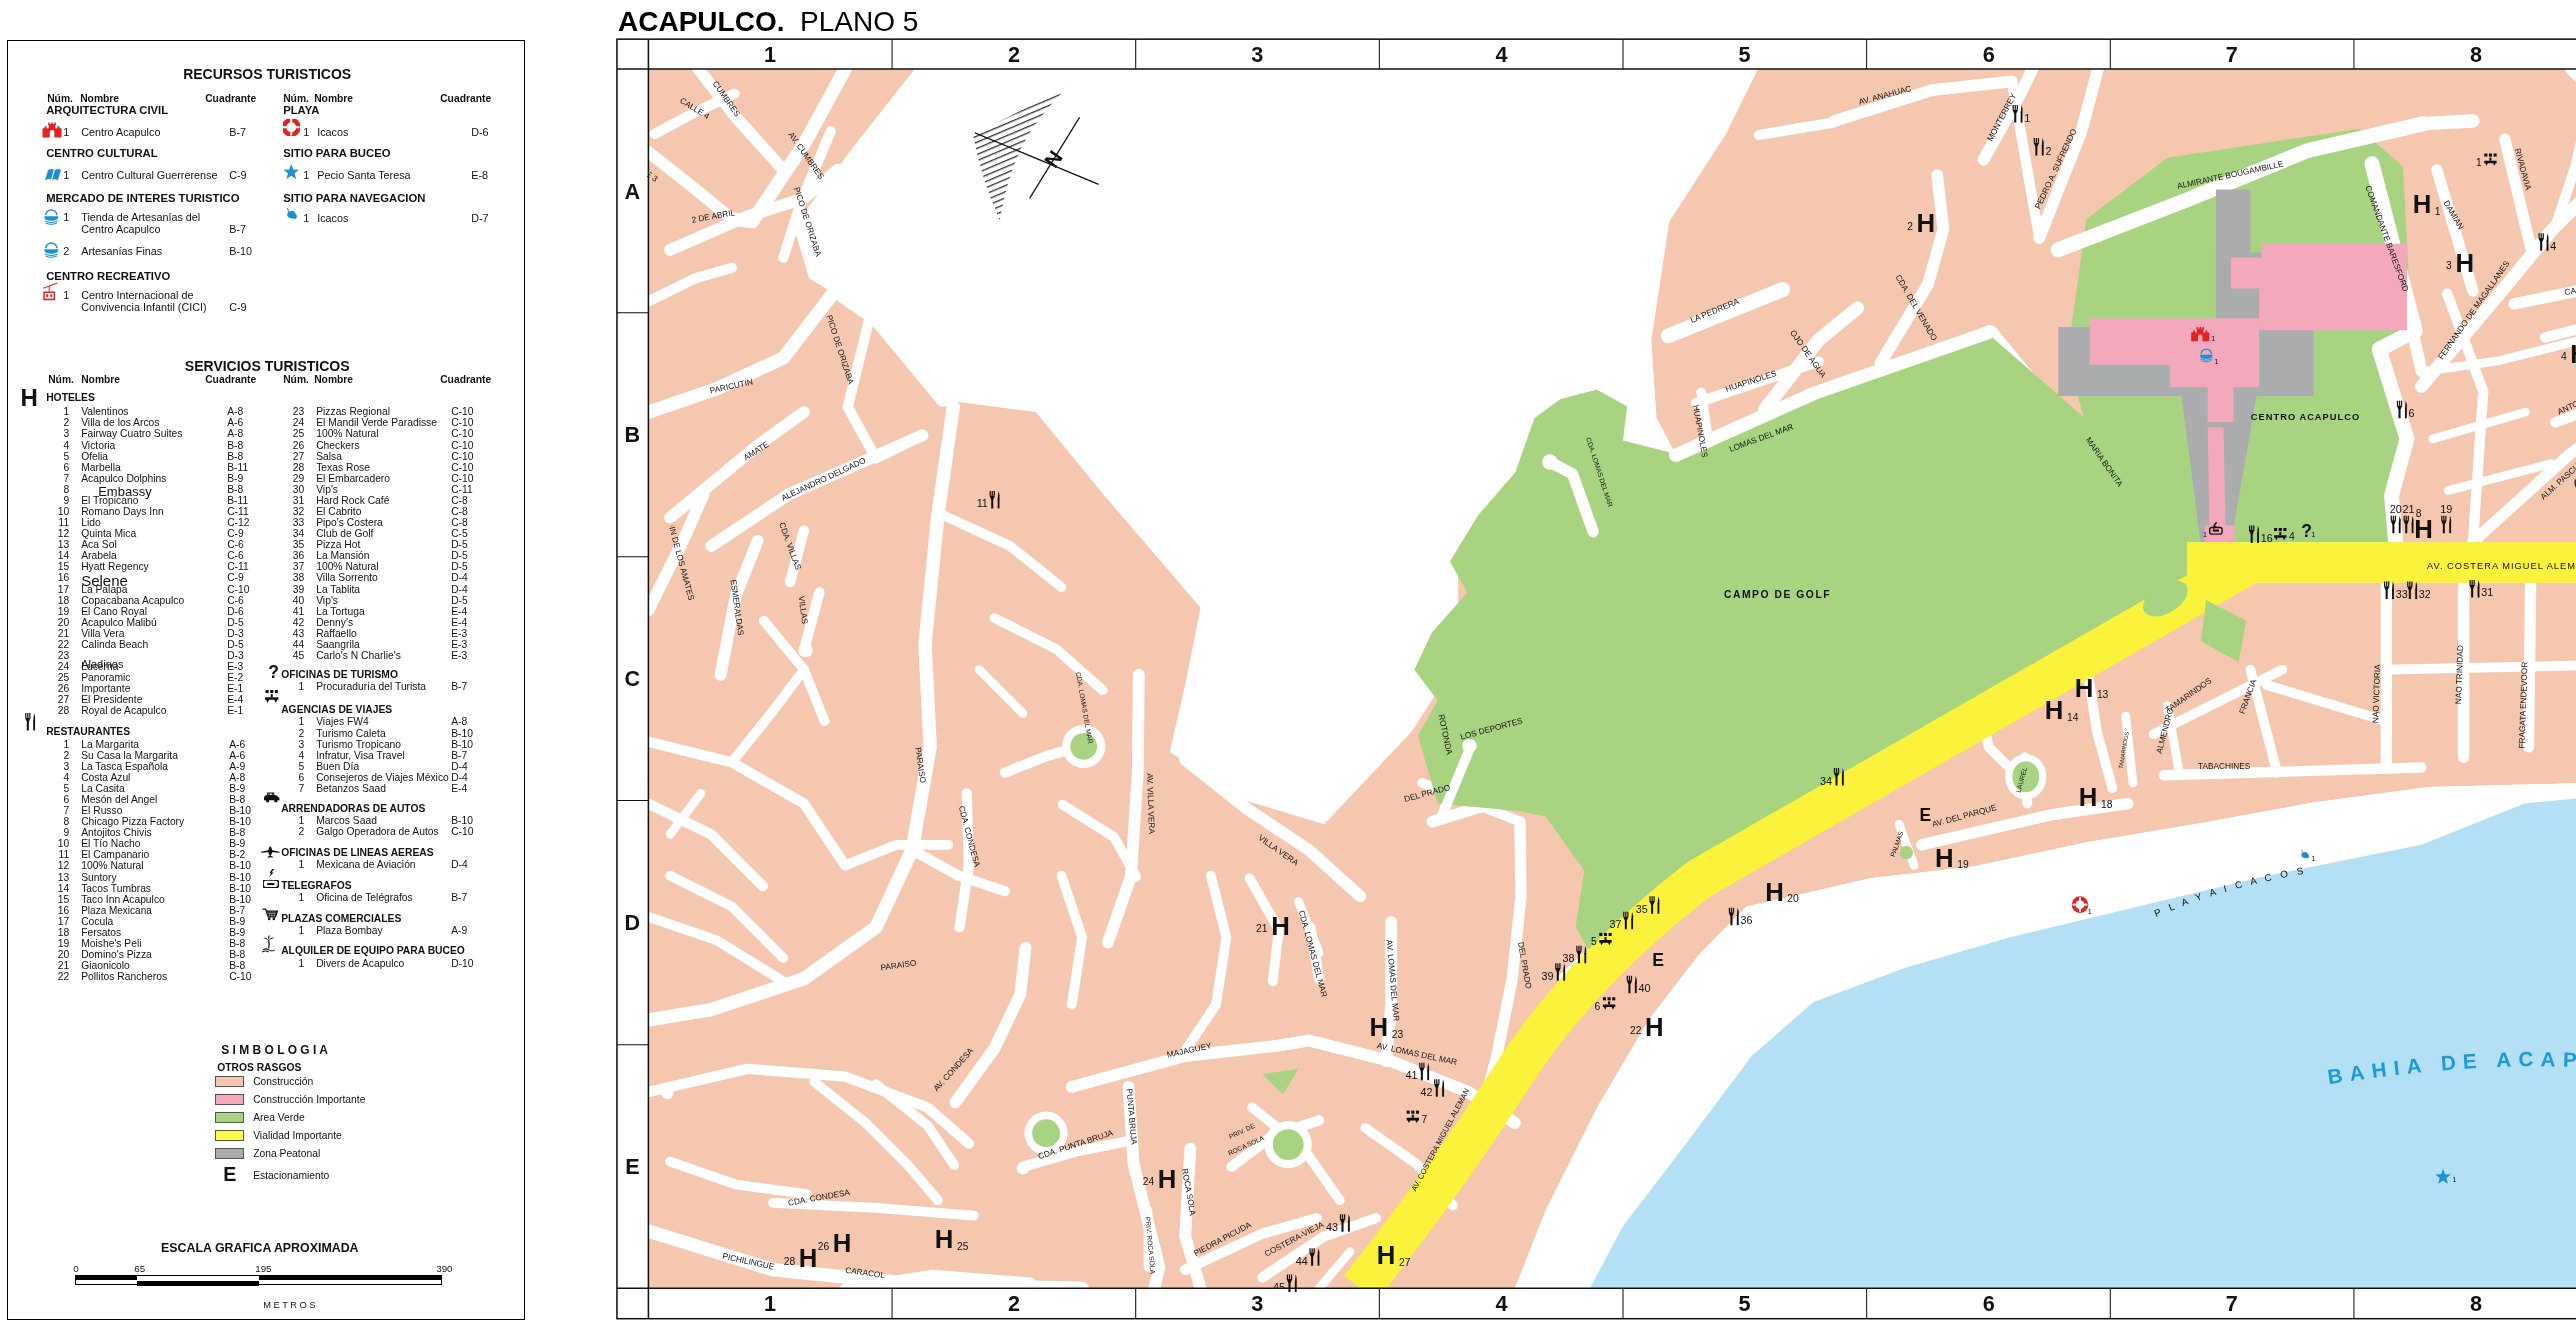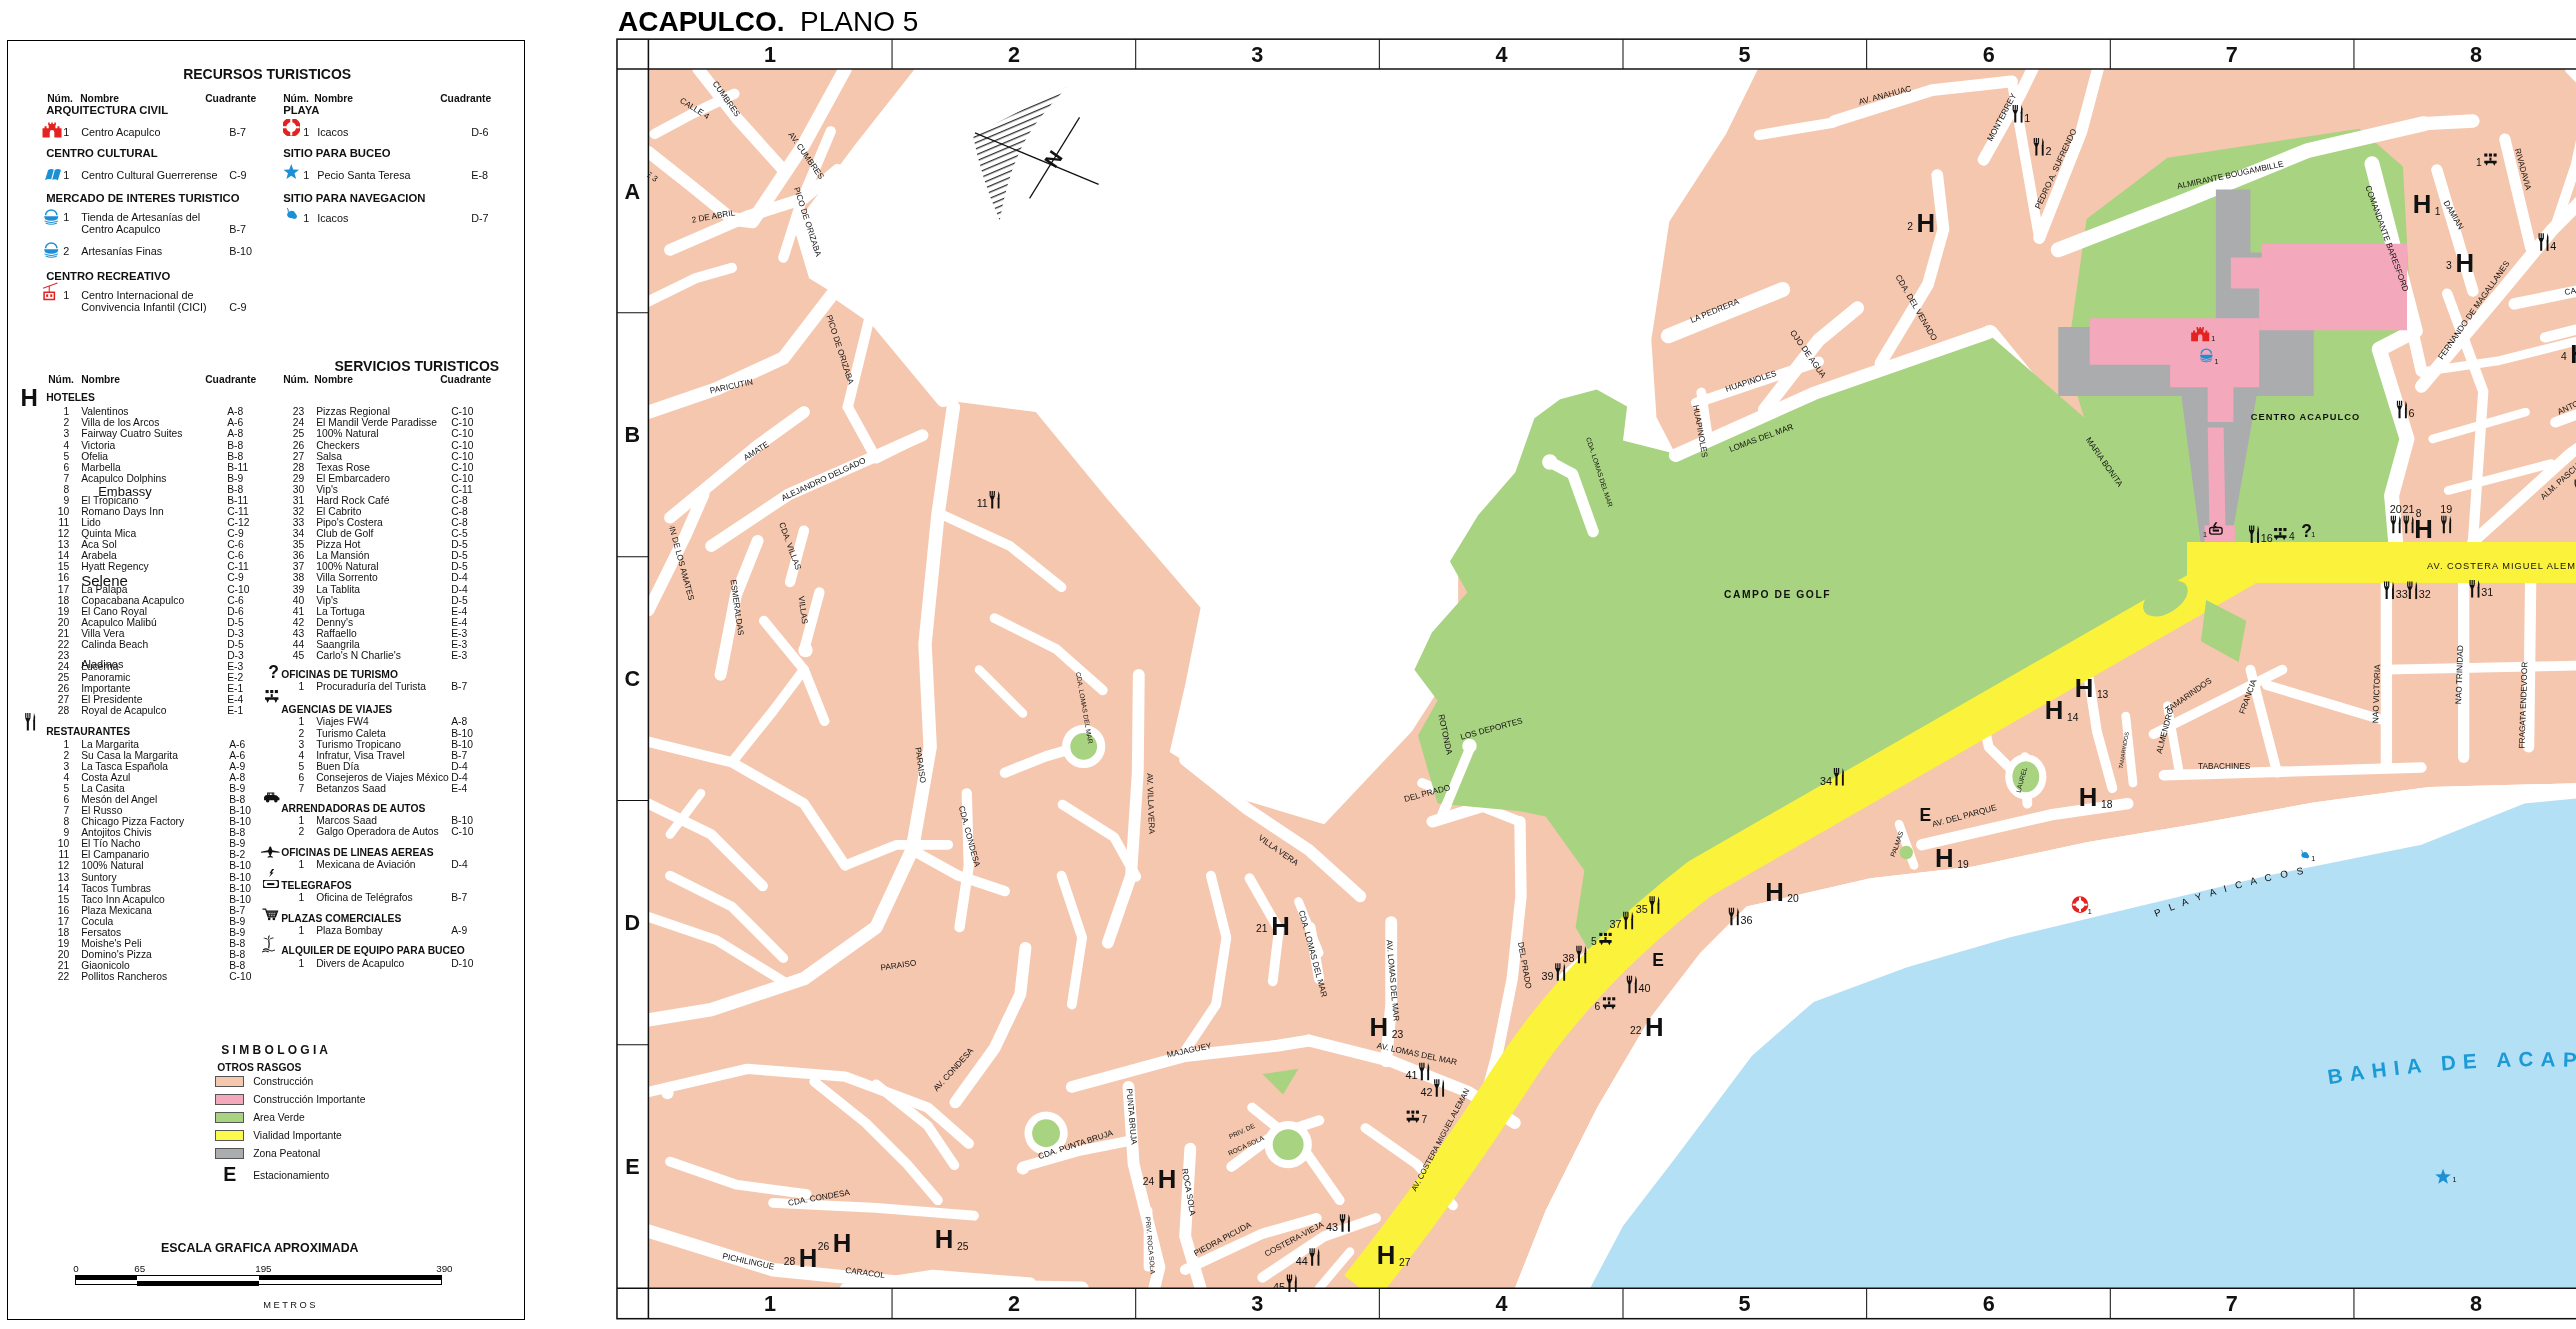--- a/index.html
+++ b/index.html
@@ -103,21 +103,21 @@
 
 <svg class="abs" style="left:276px;top:166px" width="13.4" height="12.4" viewBox="0 0 26 24">
         <path fill="#1D8FD4" d="M8,10 Q18,4 22,12 Q24,20 16,22 Q6,22 6,14 Z"></path>
         <circle cx="20" cy="18" r="5" fill="#1D8FD4"></circle>
         <path stroke="#1D8FD4" stroke-width="2" fill="none" d="M6,2 Q10,6 8,10"></path>
       </svg>
 <div class="abs" style="left:295px;top:172px;font-size:10.8px;color:#111">1</div>
       <div class="abs" style="left:309px;top:172px;font-size:10.8px;color:#111">Icacos</div>
       <div class="abs" style="left:463px;top:172px;font-size:10.8px;color:#111">D-7</div>
 
-<div class="abs" style="left:27px;width:464px;text-align:right;top:318px;font-size:14px;font-weight:bold;color:#111">SERVICIOS TURISTICOS</div>
+<div class="abs" style="left:27px;width:464px;text-align:center;top:318px;font-size:14px;font-weight:bold;color:#111">SERVICIOS TURISTICOS</div>
 
 <div class="abs" style="left:40px;top:334px;font-size:10.3px;font-weight:bold;color:#111">Núm.</div>
       <div class="abs" style="left:73px;top:334px;font-size:10.3px;font-weight:bold;color:#111">Nombre</div>
       <div class="abs" style="left:197px;top:334px;font-size:10.3px;font-weight:bold;color:#111">Cuadrante</div>
 
 <div class="abs" style="left:275px;top:334px;font-size:10.3px;font-weight:bold;color:#111">Núm.</div>
       <div class="abs" style="left:306px;top:334px;font-size:10.3px;font-weight:bold;color:#111">Nombre</div>
       <div class="abs" style="left:432px;top:334px;font-size:10.3px;font-weight:bold;color:#111">Cuadrante</div>
 
 <div class="abs" style="left:12.4px;top:344px;font-size:24px;font-weight:bold;color:#111">H</div>

